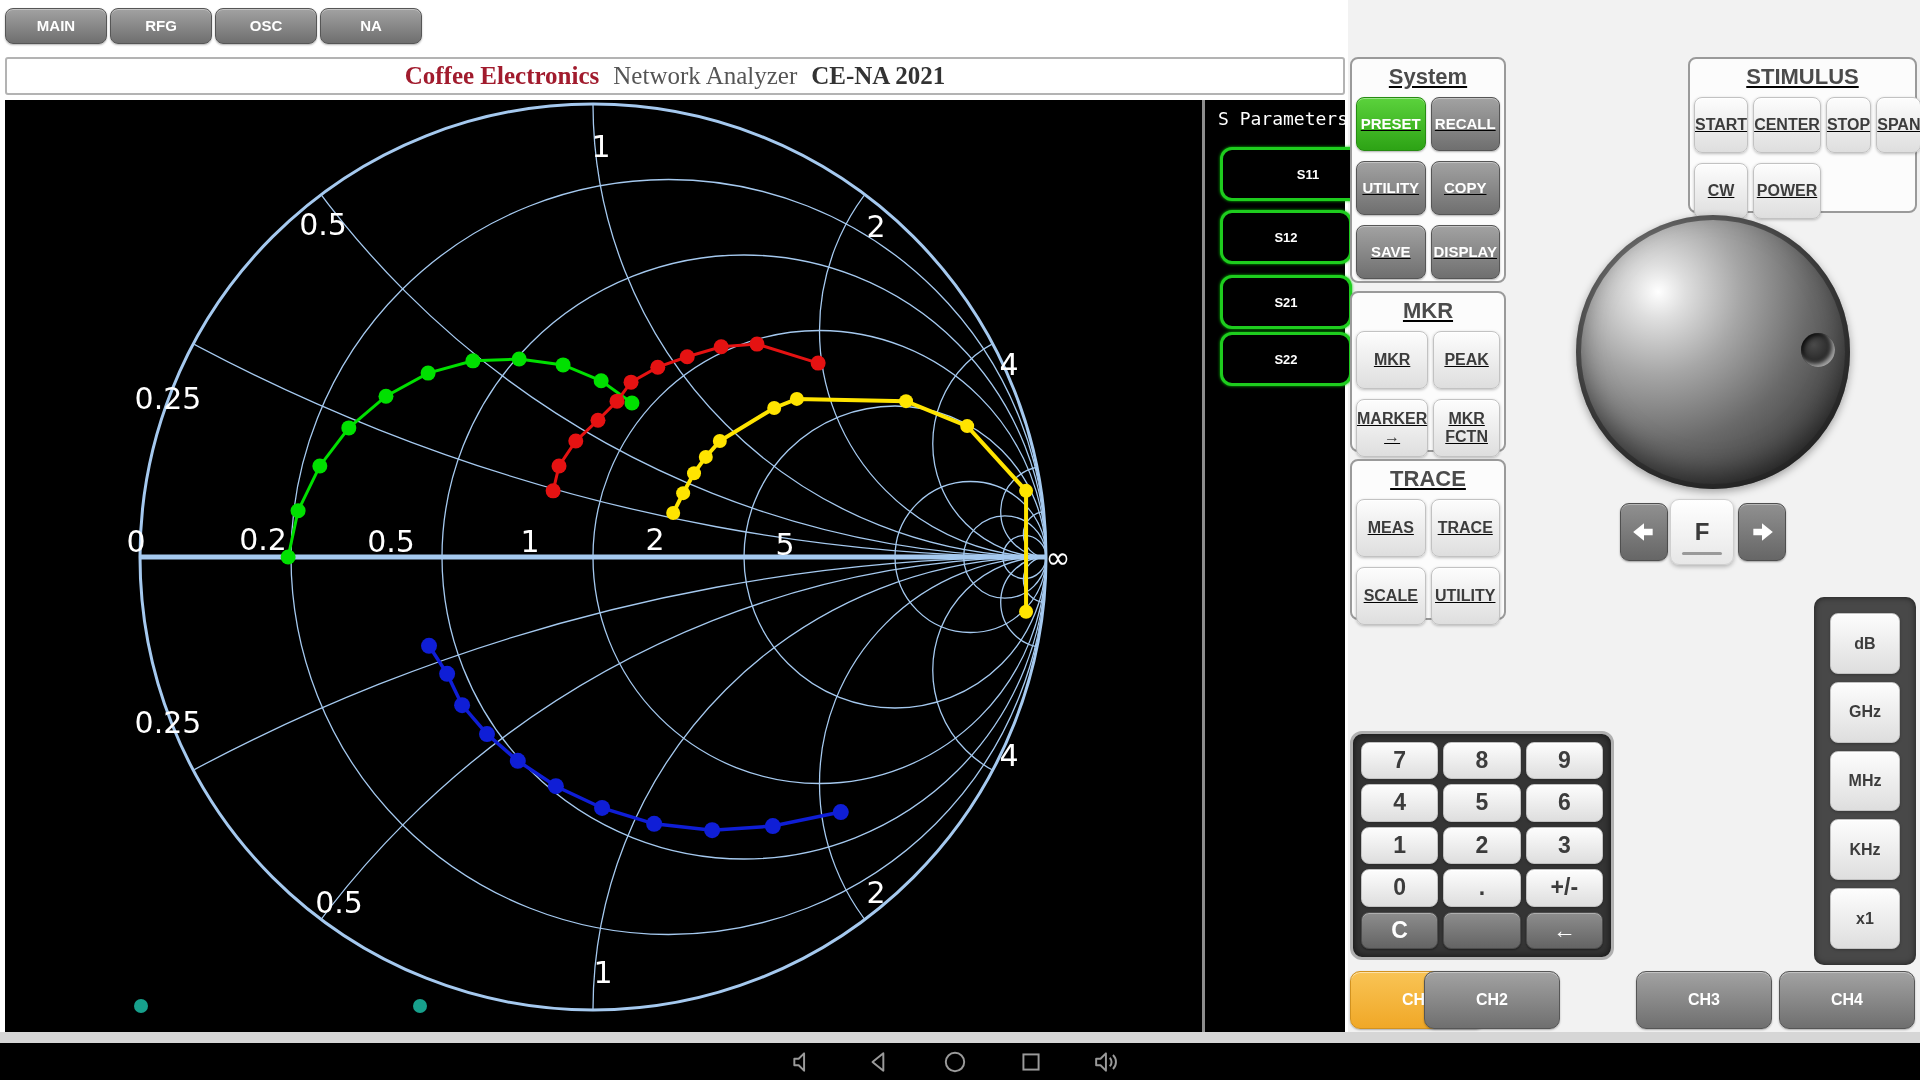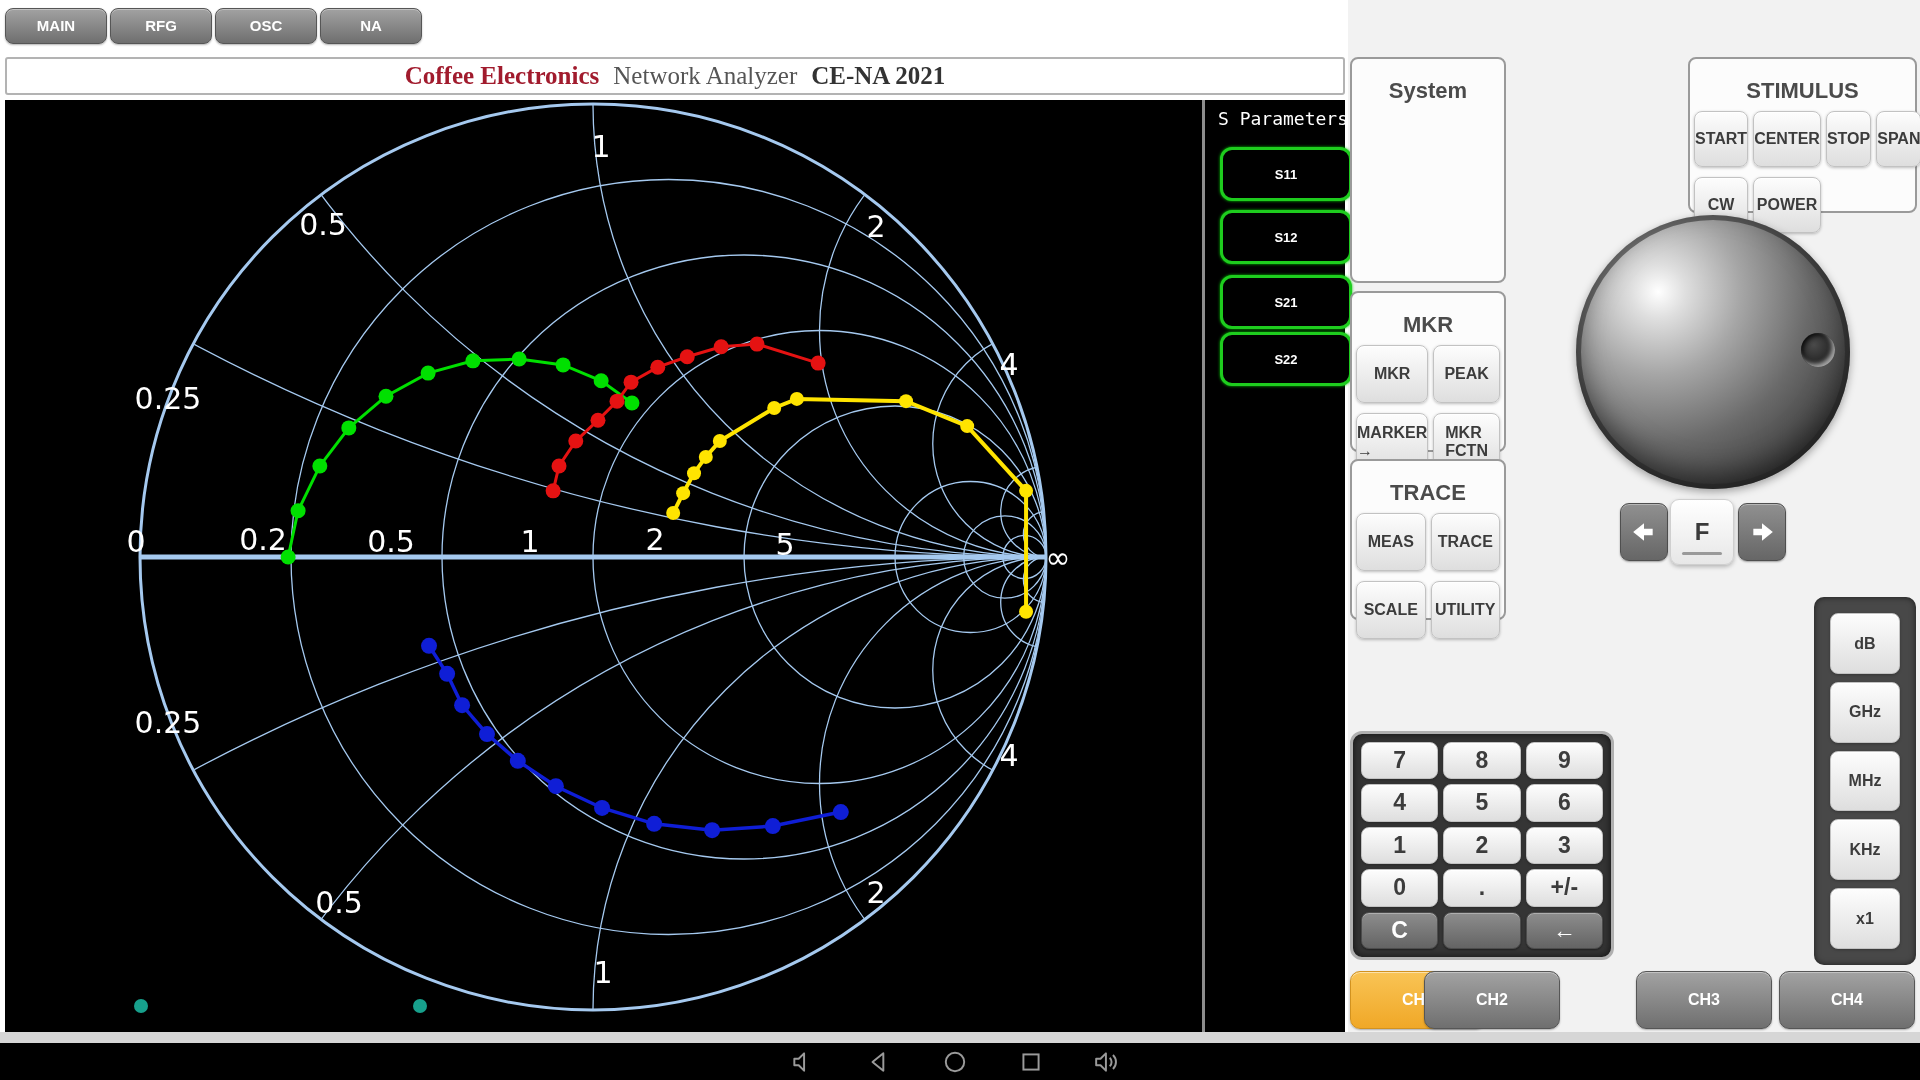--- a/index.html
+++ b/index.html
@@ -8,21 +8,21 @@
   .white-top{position:absolute;left:0;top:0;width:1348px;height:100px;background:#ffffff;}
   .left-col-bg{position:absolute;left:0;top:100px;width:1348px;height:932px;background:#ffffff;}
 
   
   .tabs{position:absolute;left:5px;top:8px;display:flex;gap:3px;}
   .tab{width:100px;height:34px;border-radius:5px;font-size:15px;font-weight:bold;
        display:flex;align-items:center;justify-content:center;}
 
   
   .ibtn{border-radius:8px;font-weight:bold;display:flex;align-items:center;justify-content:center;
-        white-space:pre-line;line-height:1.1;cursor:default;}
+        text-align:center;white-space:pre-line;line-height:1.1;cursor:default;}
   .ibtn.gray{background:linear-gradient(#a2a2a2,#6f6f6f);border:1px solid #565656;color:#fff;
              box-shadow:inset 0 1px 0 rgba(255,255,255,.35),0 1px 2px rgba(0,0,0,.3);}
   .ibtn.light{background:linear-gradient(#fdfdfd,#dedede);border:1px solid #c2c2c2;color:#3c3c3c;
               box-shadow:inset 0 1px 0 #fff,0 1px 3px rgba(0,0,0,.25);}
   .ibtn.green{background:linear-gradient(#5bd23c,#2da315);border:1px solid #278c12;color:#fff;
               box-shadow:inset 0 1px 0 rgba(255,255,255,.4),0 1px 2px rgba(0,0,0,.3);}
   .ibtn.orange{background:linear-gradient(#f9c455,#f0a827);border:1px solid #d2921f;color:#fff;
                box-shadow:inset 0 1px 0 rgba(255,255,255,.5),0 1px 2px rgba(0,0,0,.3);}
   .ibtn.dark{background:linear-gradient(#8d8d8d,#646464);border:1px solid #4c4c4c;color:#fff;
              box-shadow:inset 0 1px 0 rgba(255,255,255,.3),0 1px 2px rgba(0,0,0,.4);}
@@ -40,21 +40,21 @@
   .chart-divider{position:absolute;left:1197px;top:0;width:3px;height:932px;background:#8d8d8d;}
   .sparam-col{position:absolute;left:1200px;top:0;width:140px;height:932px;margin-left:9px;}
   .sparam-heading{color:#fff;font-family:"DejaVu Sans Mono",monospace;font-size:18px;
                   margin:8px 0 0 4px;letter-spacing:0px;}
   .sparam-btn{position:absolute;left:6px;width:126px;height:48px;background:#000;
               border:3px solid #1ecc1e;border-radius:12px;color:#fff;font-size:13px;font-weight:bold;
               display:flex;align-items:center;justify-content:center;box-shadow:0 0 3px #0c0;}
 
   
   .panel{position:absolute;background:#fcfcfc;border:2px solid #9a9a9a;border-radius:8px;
-         padding:18px 4px 6px;box-sizing:border-box;}
+         padding:4px 4px 6px;box-sizing:border-box;text-decoration:underline;}
   .panel-title{text-align:center;font-weight:bold;font-size:22px;color:#4b4b4b;margin:1px 0 7px;}
   .btn-grid{display:grid;gap:10px 5px;}
   .cols-2{grid-template-columns:1fr 1fr;}
   .cols-3{grid-template-columns:1fr 1fr 1fr 1fr;}
 
   #system-panel{left:1350px;top:57px;width:156px;height:226px;}
   #system-panel .ibtn{height:52px;font-size:15px;}
   #mkr-panel{left:1350px;top:291px;width:156px;height:161px;}
   #mkr-panel .ibtn{height:56px;font-size:16px;}
   #trace-panel{left:1350px;top:459px;width:156px;height:161px;}
@@ -225,30 +225,38 @@
       <circle cx="707.139" cy="730.159" r="8" fill="#0f1ed6"></circle>
       <circle cx="767.841" cy="726.082" r="8" fill="#0f1ed6"></circle>
       <circle cx="835.791" cy="712.039" r="8" fill="#0f1ed6"></circle>
       <circle cx="136" cy="906" r="7" fill="#17a08c"></circle>
       <circle cx="415" cy="906" r="7" fill="#17a08c"></circle>
     </svg>
   <div class="chart-divider"></div>
   <div class="sparam-col">
     <div class="sparam-heading">S Parameters</div>
     <div id="sparam-buttons">
-        <div class="sparam-btn" style="top: 47px;">S11</div>
+        <div class="sparam-btn" style="top: 47px; padding-left: 22px;">S11</div>
         <div class="sparam-btn" style="top: 110px;">S12</div>
         <div class="sparam-btn" style="top: 175px;">S21</div>
         <div class="sparam-btn" style="top: 232px;">S22</div>
       </div>
   </div>
 </div>
 
 <div class="panel" id="system-panel">
   <div class="panel-title">System</div>
+  <div class="btn-grid cols-2" id="system-buttons">
+      <div class="ibtn green">PRESET</div>
+      <div class="ibtn gray">RECALL</div>
+      <div class="ibtn gray">UTILITY</div>
+      <div class="ibtn gray">COPY</div>
+      <div class="ibtn gray">SAVE</div>
+      <div class="ibtn gray">DISPLAY</div>
+    </div>
 </div>
 
 <div class="panel" id="mkr-panel">
   <div class="panel-title">MKR</div>
   <div class="btn-grid cols-2" id="mkr-buttons">
       <div class="ibtn light">MKR</div>
       <div class="ibtn light">PEAK</div>
       <div class="ibtn light">MARKER
 →</div>
       <div class="ibtn light">MKR

